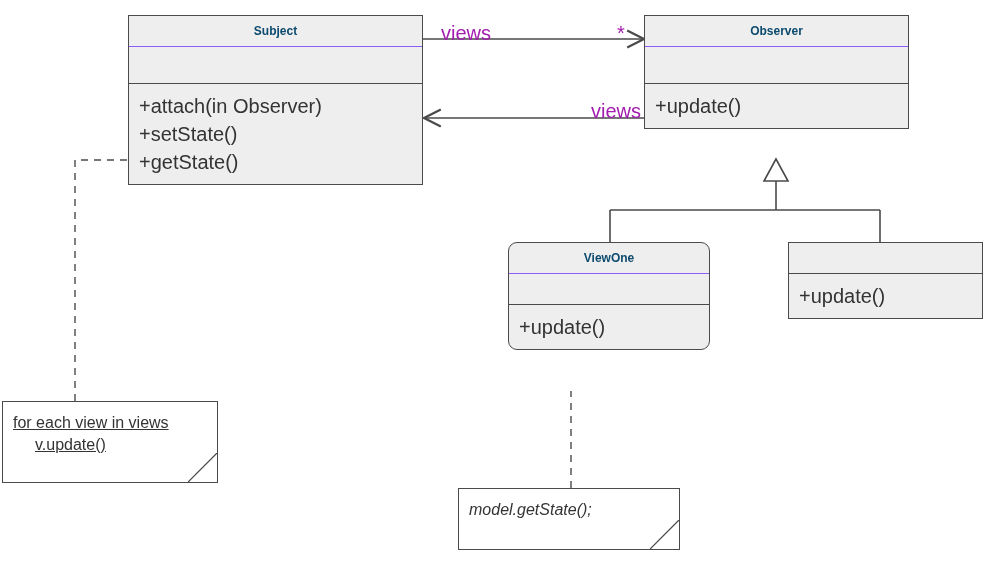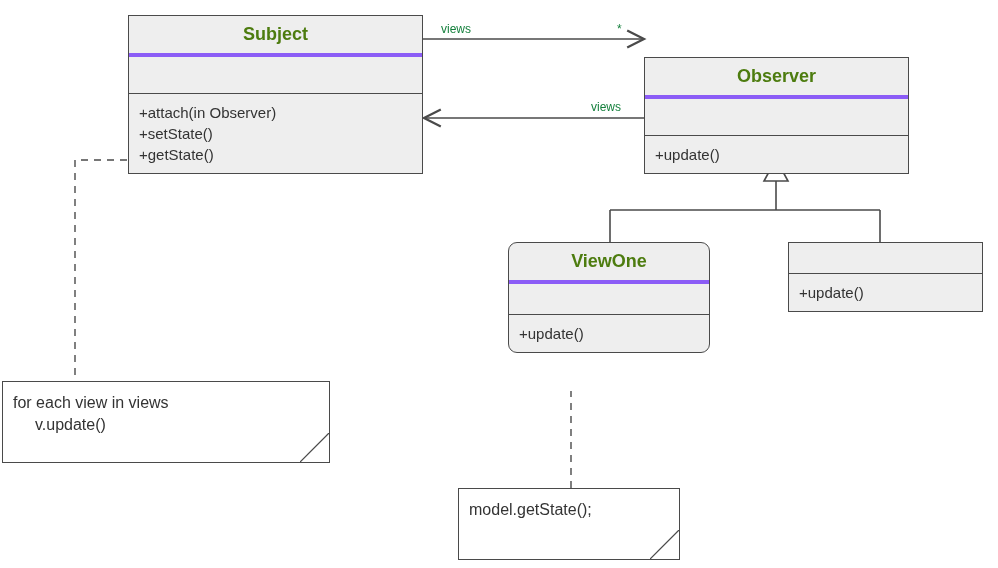--- a/index.html
+++ b/index.html
@@ -12,56 +12,56 @@
     position: relative;
     overflow: hidden;
   }
   .class-box {
     position: absolute;
     background: #eee;
     border: 1px solid #4a4a4a;
     box-sizing: border-box;
   }
   .class-name {
-    border-bottom: 4px solid #8b5cf6;
+    border-bottom: 1px solid #8b5cf6;
     text-align: center;
     font-weight: bold;
-    font-size: 18px;
+    font-size: 12px;
     padding: 8px 6px;
-    color: #4d7c0f;
+    color: #0c4a6e;
   }
   .class-attrs {
     border-bottom: 1px solid #4a4a4a;
     min-height: 30px;
   }
   .class-ops {
     padding: 8px 10px;
-    font-size: 15px;
+    font-size: 20px;
     color: #333;
     line-height: 1.4;
   }
   .note {
     position: absolute;
     background: #fff;
     border: 1px solid #4a4a4a;
     box-sizing: border-box;
     font-size: 16px;
     color: #333;
     padding: 10px 14px 18px 10px;
     line-height: 1.4;
   }
   .note svg.fold {
     position: absolute;
     right: -1px;
     bottom: -1px;
   }
   .assoc-label {
     position: absolute;
-    font-size: 12px;
-    color: #15803d;
+    font-size: 20px;
+    color: #a21caf;
   }
   svg.overlay {
     position: absolute;
     left: 0;
     top: 0;
     width: 998px;
     height: 568px;
     pointer-events: none;
   }
   .indent { display:inline-block; width: 22px; }
@@ -98,21 +98,21 @@
 <div class="class-box" style="left:128px; top:15px; width:295px;">
   <div class="class-name">Subject</div>
   <div class="class-attrs" style="height:36px;"></div>
   <div class="class-ops">
     <div>+attach(in Observer)</div>
     <div>+setState()</div>
     <div>+getState()</div>
   </div>
 </div>
 
-<div class="class-box" style="left:644px; top:15px; width:265px;margin-top:42px;">
+<div class="class-box" style="left:644px; top:15px; width:265px;">
   <div class="class-name">Observer</div>
   <div class="class-attrs" style="height:36px;"></div>
   <div class="class-ops">
     <div>+update()</div>
   </div>
 </div>
 
 <div class="class-box" style="left:508px; top:242px; width:202px;border-radius:9px;">
   <div class="class-name">ViewOne</div>
   <div class="class-attrs" style="height:30px;"></div>
@@ -125,28 +125,28 @@
   <div class="class-attrs" style="height:30px;"></div>
   <div class="class-ops">
     <div>+update()</div>
   </div>
 </div>
 
 <div class="assoc-label" style="left:441px; top:22px;">views</div>
 <div class="assoc-label" style="left:617px; top:22px;">*</div>
 <div class="assoc-label" style="left:591px; top:100px;">views</div>
 
-<div class="note" style="left:2px; top:381px; width:328px; height:82px;">
+<div class="note" style="left:2px; top:401px; width:216px; height:82px;text-decoration:underline;">
   <div>for each view in views</div>
   <div><span class="indent"></span><span>v.update()</span></div>
   <svg class="fold" width="30" height="30">
     <path d="M0,29 L29,0 L29,29 Z" fill="#fff"></path>
     <path d="M0,29 L29,0" stroke="#4a4a4a" stroke-width="1.2" fill="none"></path>
   </svg>
 </div>
 
-<div class="note" style="left:458px; top:488px; width:222px; height:72px;">
+<div class="note" style="left:458px; top:488px; width:222px; height:62px;font-style:italic;">
   <div>model.getState();</div>
   <svg class="fold" width="30" height="30">
     <path d="M0,29 L29,0 L29,29 Z" fill="#fff"></path>
     <path d="M0,29 L29,0" stroke="#4a4a4a" stroke-width="1.2" fill="none"></path>
   </svg>
 </div>
 
 </body></html>

